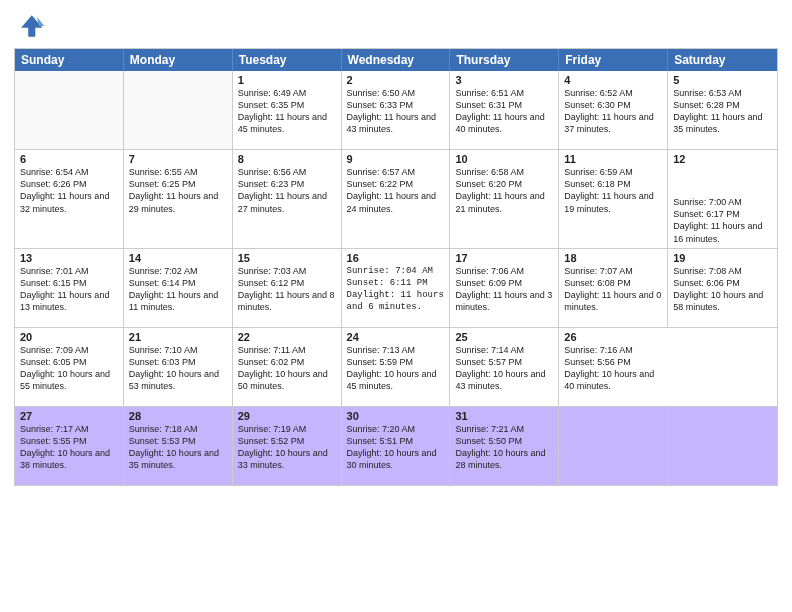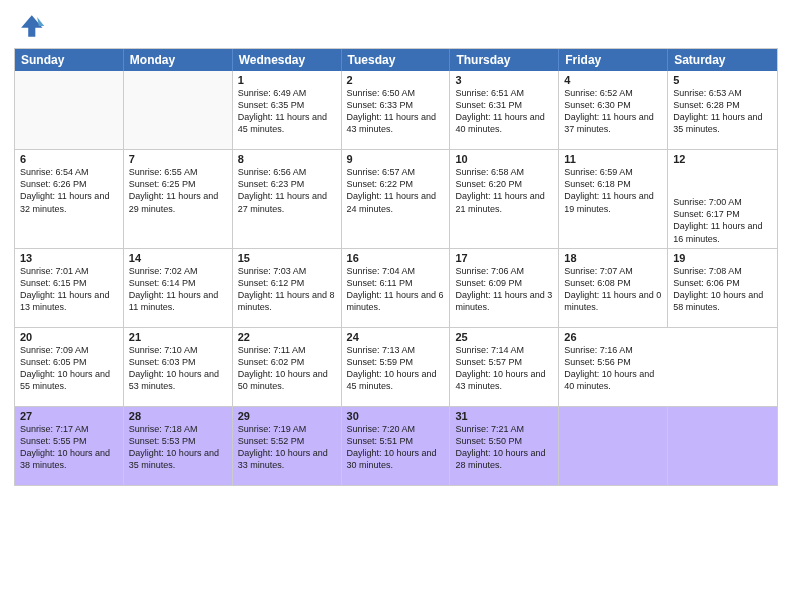--- a/index.html
+++ b/index.html
@@ -130,22 +130,22 @@
     <div class="title-area">
       <div class="month-title"></div>
       <div class="location"></div>
     </div>
   </div>
 
   <div class="calendar">
     <div class="cal-header-row">
     <div class="cal-header-cell">Sunday</div>
         <div class="cal-header-cell">Monday</div>
+        <div class="cal-header-cell">Tuesday</div>
         <div class="cal-header-cell">Wednesday</div>
-        <div class="cal-header-cell">Tuesday</div>
         <div class="cal-header-cell">Thursday</div>
         <div class="cal-header-cell">Friday</div>
         <div class="cal-header-cell">Saturday</div>
       </div>
     <div class="cal-body">
     <div class="cal-row">
           <div class="cal-cell empty"></div>
           <div class="cal-cell empty"></div>
           <div class="cal-cell">
             <span class="day-num">1</span>
@@ -236,21 +236,21 @@
 Daylight: 11 hours and 11 minutes.</div>
           </div>
           <div class="cal-cell">
             <span class="day-num">15</span>
             <div class="cell-info" style="white-space: pre-line;">Sunrise: 7:03 AM
 Sunset: 6:12 PM
 Daylight: 11 hours and 8 minutes.</div>
           </div>
           <div class="cal-cell">
             <span class="day-num">16</span>
-            <div class="cell-info" style="white-space: pre-line;">Sunrise: 7:04 AM
+            <div class="cell-info" style="white-space: pre-line; font-family: Liberation Mono, monospace;">Sunrise: 7:04 AM
 Sunset: 6:11 PM
 Daylight: 11 hours and 6 minutes.</div>
           </div>
           <div class="cal-cell">
             <span class="day-num">17</span>
             <div class="cell-info" style="white-space: pre-line;">Sunrise: 7:06 AM
 Sunset: 6:09 PM
 Daylight: 11 hours and 3 minutes.</div>
           </div>
           <div class="cal-cell">

